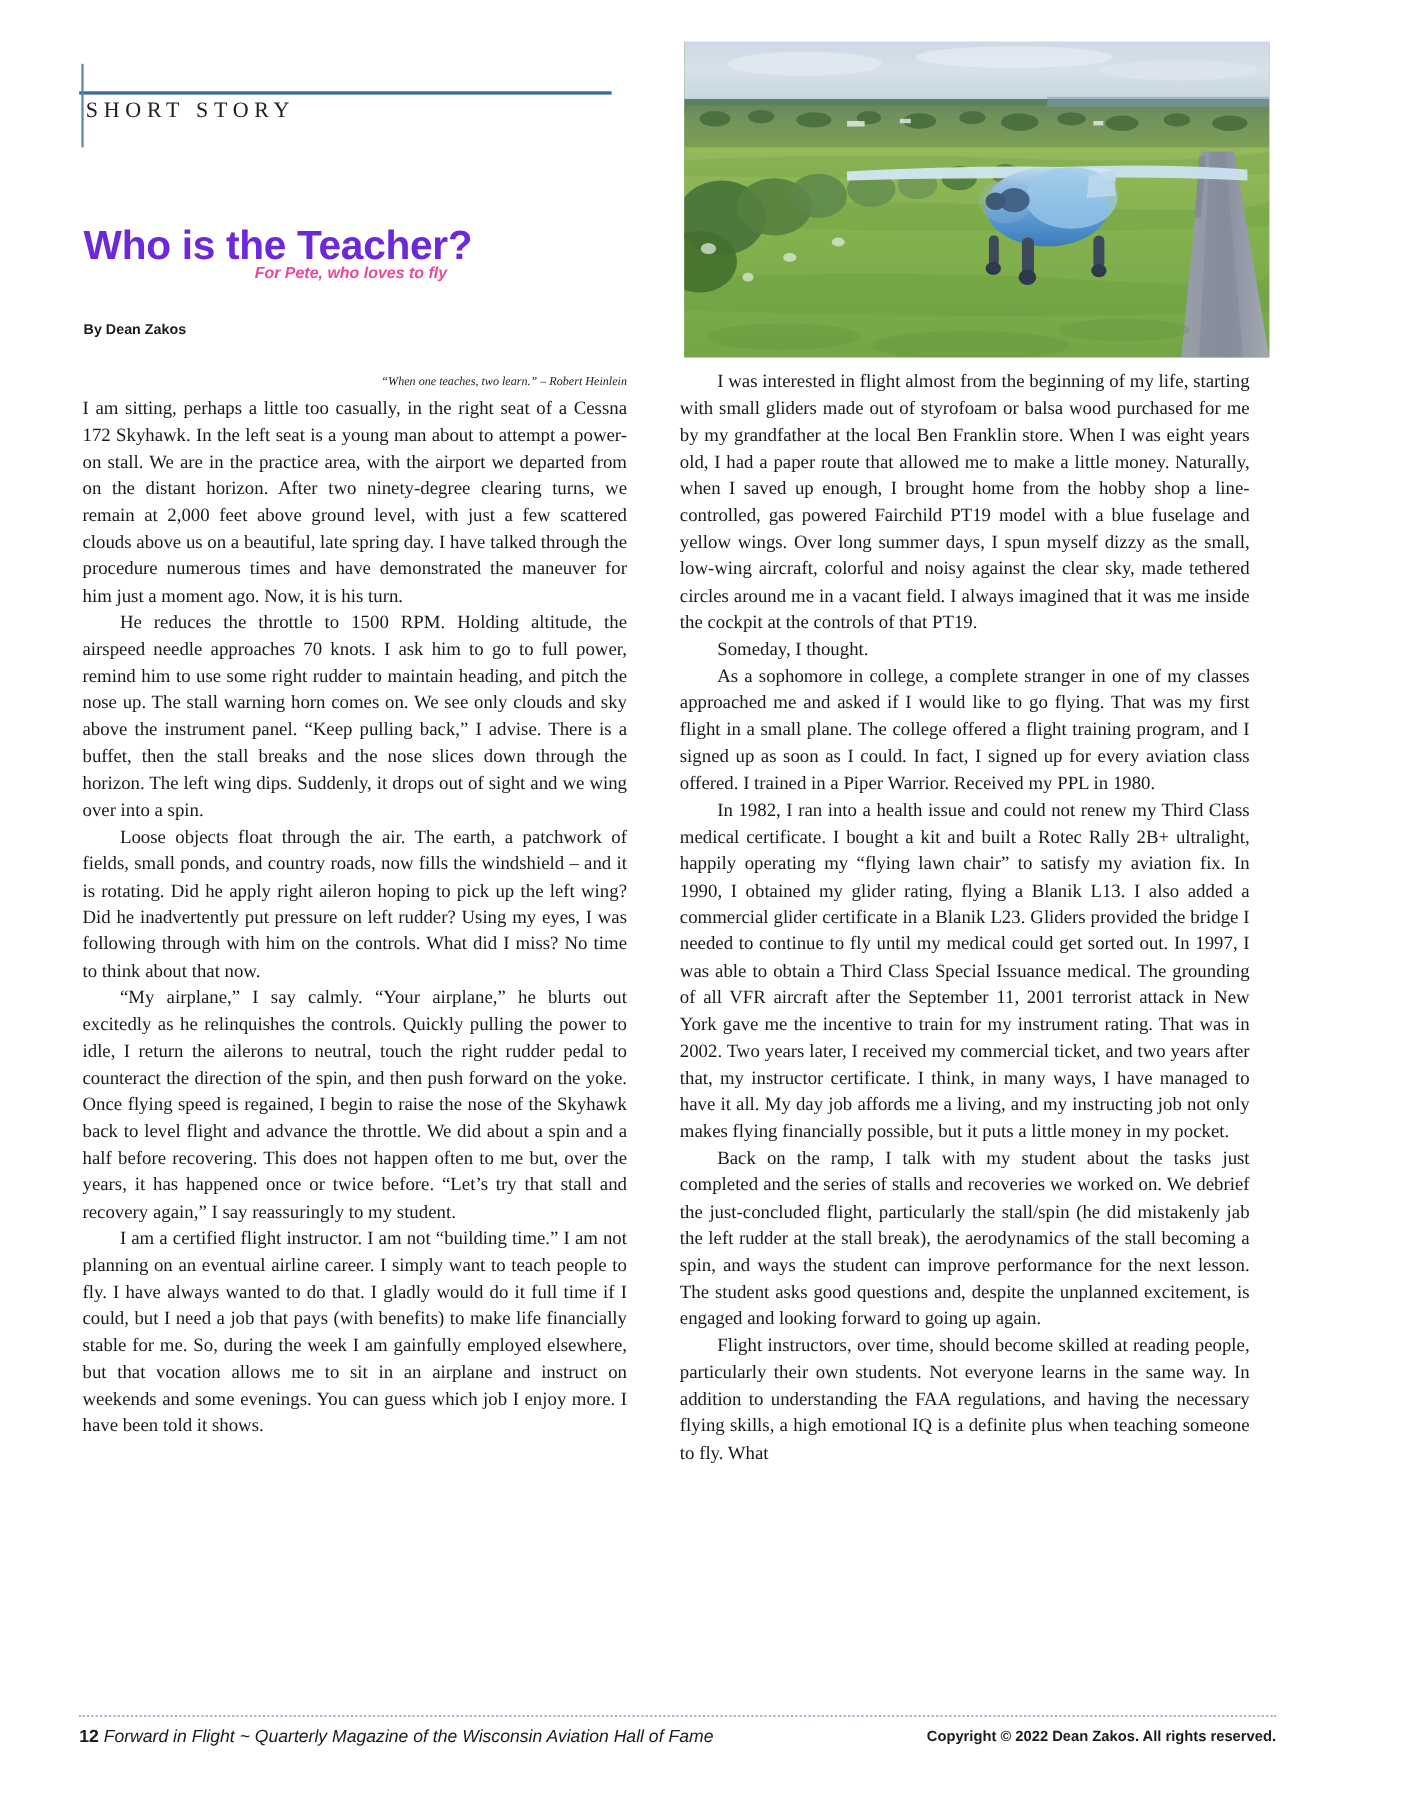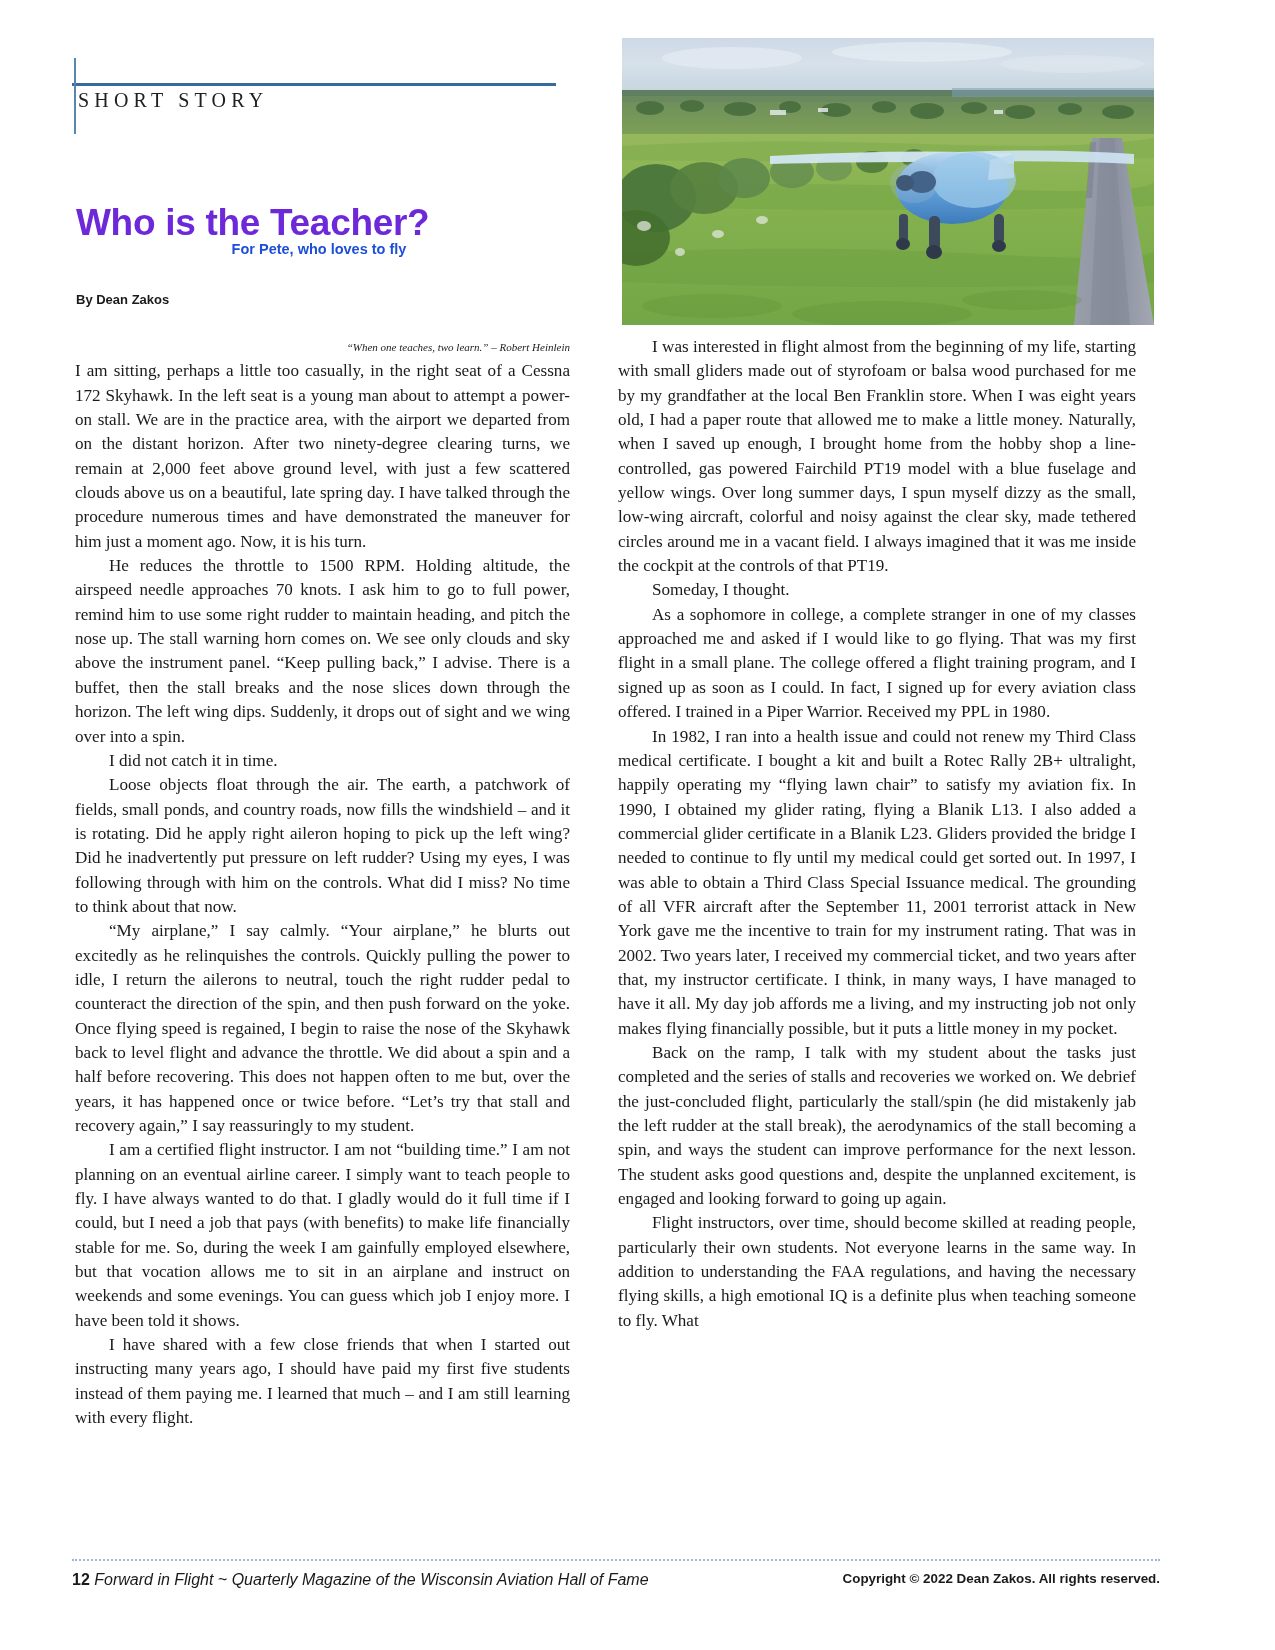--- a/index.html
+++ b/index.html
@@ -64,22 +64,23 @@
     white-space: nowrap;
   }
   .dedication {
     position: absolute;
     left: 76px;
     top: 231px;
     width: 486px;
     text-align: center;
     font-family: "Liberation Sans", sans-serif;
     font-weight: bold;
+    font-style: italic;
     font-size: 14.5px;
-    color: #1d4ed8;
+    color: #ec4899;
   }
   .byline {
     position: absolute;
     left: 76px;
     top: 282px;
     font-family: "Liberation Sans", sans-serif;
     font-weight: bold;
     font-size: 13px;
     color: #1a1a1a;
     white-space: nowrap;
@@ -287,25 +288,23 @@
         <ellipse cx="260" cy="276" rx="90" ry="13"></ellipse>
         <ellipse cx="400" cy="262" rx="60" ry="10"></ellipse>
       </g>
     </svg>
   </div>
 
   <div class="col col-left">
     <p class="epigraph">“When one teaches, two learn.” – Robert Heinlein</p>
     <p>I am sitting, perhaps a little too casually, in the right seat of a Cessna 172 Skyhawk.  In the left seat is a young man about to attempt a power-on stall.  We are in the practice area, with the airport we departed from on the distant horizon.  After two ninety-degree clearing turns, we remain at 2,000 feet above ground level, with just a few scattered clouds above us on a beautiful, late spring day.  I have talked through the procedure numerous times and have demonstrated the maneuver for him just a moment ago.  Now, it is his turn.</p>
     <p class="ind">He reduces the throttle to 1500 RPM.  Holding altitude, the airspeed needle approaches 70 knots.  I ask him to go to full power, remind him to use some right rudder to maintain heading, and pitch the nose up.  The stall warning horn comes on.  We see only clouds and sky above the instrument panel. “Keep pulling back,” I advise.  There is a buffet, then the stall breaks and the nose slices down through the horizon.  The left wing dips.  Suddenly, it drops out of sight and we wing over into a spin.</p>
-    <p class="ind">I did not catch it in time.</p>
     <p class="ind">Loose objects float through the air.  The earth, a patchwork of fields, small ponds, and country roads, now fills the windshield – and it is rotating.  Did he apply right aileron hoping to pick up the left wing?  Did he inadvertently put pressure on left rudder?  Using my eyes, I was following through with him on the controls.  What did I miss?  No time to think about that now.</p>
     <p class="ind">“My airplane,” I say calmly.  “Your airplane,” he blurts out excitedly as he relinquishes the controls.  Quickly pulling the power to idle, I return the ailerons to neutral, touch the right rudder pedal to counteract the direction of the spin, and then push forward on the yoke.  Once flying speed is regained, I begin to raise the nose of the Skyhawk back to level flight and advance the throttle.  We did about a spin and a half before recovering.  This does not happen often to me but, over the years, it has happened once or twice before.  “Let’s try that stall and recovery again,” I say reassuringly to my student.</p>
     <p class="ind">I am a certified flight instructor.  I am not “building time.”  I am not planning on an eventual airline career.  I simply want to teach people to fly.  I have always wanted to do that.  I gladly would do it full time if I could, but I need a job that pays (with benefits) to make life financially stable for me.  So, during the week I am gainfully employed elsewhere, but that vocation allows me to sit in an airplane and instruct on weekends and some evenings.  You can guess which job I enjoy more.  I have been told it shows.</p>
-    <p class="ind">I have shared with a few close friends that when I started out instructing many years ago, I should have paid my first five students instead of them paying me.  I learned that much – and I am still learning with every flight.</p>
   </div>
 
   <div class="col col-right">
     <p class="ind">I was interested in flight almost from the beginning of my life, starting with small gliders made out of styrofoam or balsa wood purchased for me by my grandfather at the local Ben Franklin store.  When I was eight years old, I had a paper route that allowed me to make a little money.  Naturally, when I saved up enough, I brought home from the hobby shop a line-controlled, gas powered Fairchild PT19 model with a blue fuselage and yellow wings.  Over long summer days, I spun myself dizzy as the small, low-wing aircraft, colorful and noisy against the clear sky, made tethered circles around me in a vacant field.  I always imagined that it was me inside the cockpit at the controls of that PT19.</p>
     <p class="ind">Someday, I thought.</p>
     <p class="ind">As a sophomore in college, a complete stranger in one of my classes approached me and asked if I would like to go flying.  That was my first flight in a small plane.  The college offered a flight training program, and I signed up as soon as I could.  In fact, I signed up for every aviation class offered.  I trained in a Piper Warrior.  Received my PPL in 1980.</p>
     <p class="ind">In 1982, I ran into a health issue and could not renew my Third Class medical certificate.  I bought a kit and built a Rotec Rally 2B+ ultralight, happily operating my “flying lawn chair” to satisfy my aviation fix.  In 1990, I obtained my glider rating, flying a Blanik L13.  I also added a commercial glider certificate in a Blanik L23.  Gliders provided the bridge I needed to continue to fly until my medical could get sorted out.  In 1997, I was able to obtain a Third Class Special Issuance medical.  The grounding of all VFR aircraft after the September 11, 2001 terrorist attack in New York gave me the incentive to train for my instrument rating.  That was in 2002.  Two years later, I received my commercial ticket, and two years after that, my instructor certificate.  I think, in many ways, I have managed to have it all.  My day job affords me a living, and my instructing job not only makes flying financially possible, but it puts a little money in my pocket.</p>
     <p class="ind">Back on the ramp, I talk with my student about the tasks just completed and the series of stalls and recoveries we worked on.  We debrief the just-concluded flight, particularly the stall/spin (he did mistakenly jab the left rudder at the stall break), the aerodynamics of the stall becoming a spin, and ways the student can improve performance for the next lesson.  The student asks good questions and, despite the unplanned excitement, is engaged and looking forward to going up again.</p>
     <p class="ind">Flight instructors, over time, should become skilled at reading people, particularly their own students.  Not everyone learns in the same way.  In addition to understanding the FAA regulations, and having the necessary flying skills, a high emotional IQ is a definite plus when teaching someone to fly.  What</p>
   </div>

